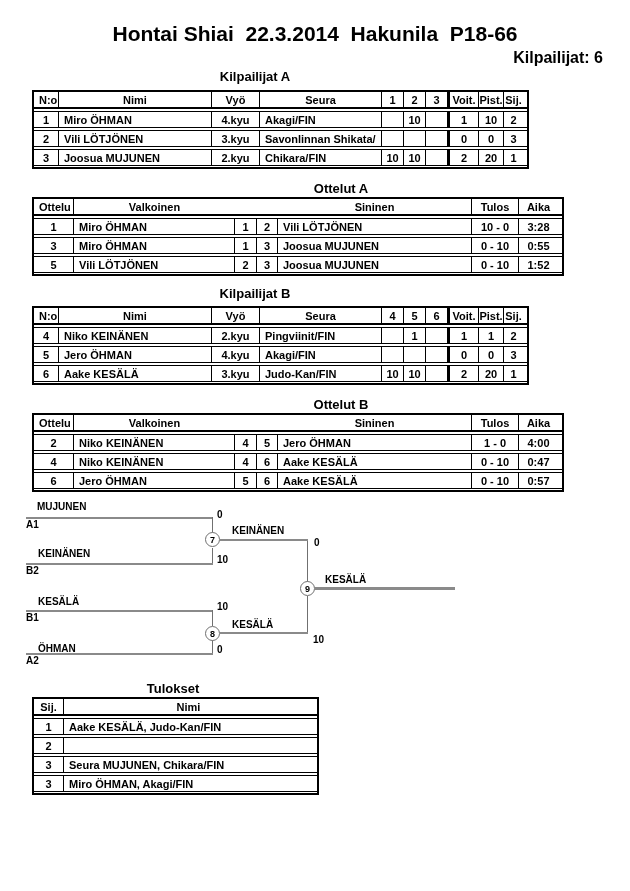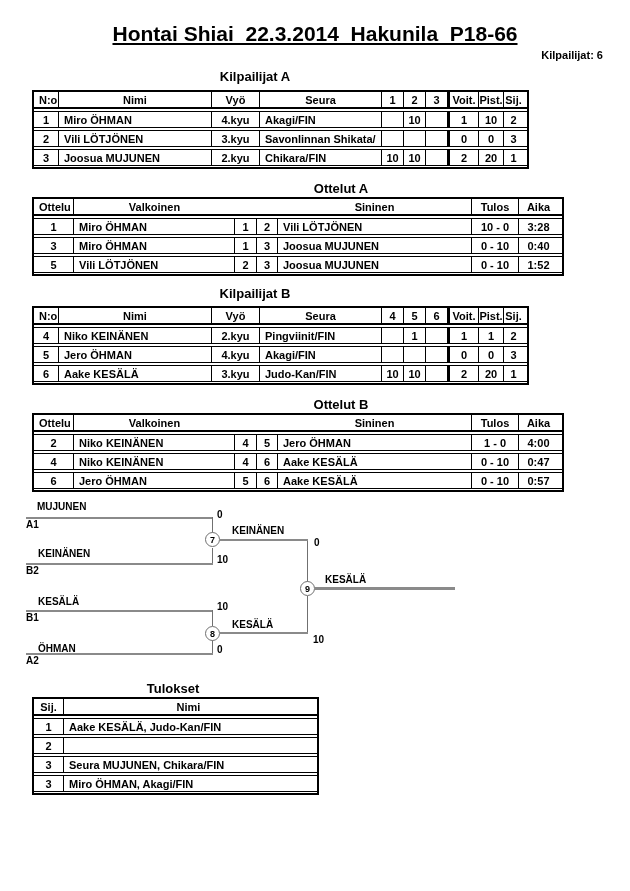--- a/index.html
+++ b/index.html
@@ -1,19 +1,19 @@
 <!DOCTYPE html>
 <html><head>
 <meta charset="utf-8">
 <style>
   html,body{margin:0;padding:0;background:#fff;}
   .sheet{position:relative;width:630px;height:891px;background:#fff;
          font-family:"Liberation Sans","DejaVu Sans",sans-serif;font-weight:bold;color:#000;overflow:hidden;}
-  .title{position:absolute;top:22px;left:0;width:630px;text-align:center;font-size:21px;white-space:pre;text-decoration:underline;}
-  .kcount{position:absolute;top:49px;right:27px;font-size:11px;}
+  .title{position:absolute;top:22px;left:0;width:630px;text-align:center;font-size:21px;white-space:pre;}
+  .kcount{position:absolute;top:49px;right:27px;font-size:16px;}
   .sec-h{position:absolute;transform:translateX(-50%);font-size:13px;white-space:nowrap;}
 
   .tbl{position:absolute;left:32px;border:2px solid #000;background:#fff;padding-bottom:1px;}
   .hrow{display:flex;height:17px;border-bottom:2px solid #000;align-items:stretch;box-sizing:border-box;}
   .trow{display:flex;height:17px;border-top:1px solid #000;border-bottom:1px solid #000;margin-top:2px;
         align-items:stretch;box-sizing:border-box;}
   .c{display:flex;align-items:center;justify-content:center;font-size:11px;border-right:1px solid #000;
      box-sizing:border-box;overflow:hidden;white-space:nowrap;}
   .c.left{justify-content:flex-start;padding-left:5px;}
   
@@ -117,21 +117,21 @@
       <div class="c oTul">10 - 0</div>
       <div class="c oAika">3:28</div>
     </div>
     <div class="trow">
       <div class="c oOt">3</div>
       <div class="c left oValk">Miro ÖHMAN</div>
       <div class="c oN1">1</div>
       <div class="c oN2">3</div>
       <div class="c left oSin">Joosua MUJUNEN</div>
       <div class="c oTul">0 - 10</div>
-      <div class="c oAika">0:40</div>
+      <div class="c oAika">0:55</div>
     </div>
     <div class="trow">
       <div class="c oOt">5</div>
       <div class="c left oValk">Vili LÖTJÖNEN</div>
       <div class="c oN1">2</div>
       <div class="c oN2">3</div>
       <div class="c left oSin">Joosua MUJUNEN</div>
       <div class="c oTul">0 - 10</div>
       <div class="c oAika">1:52</div>
     </div>

